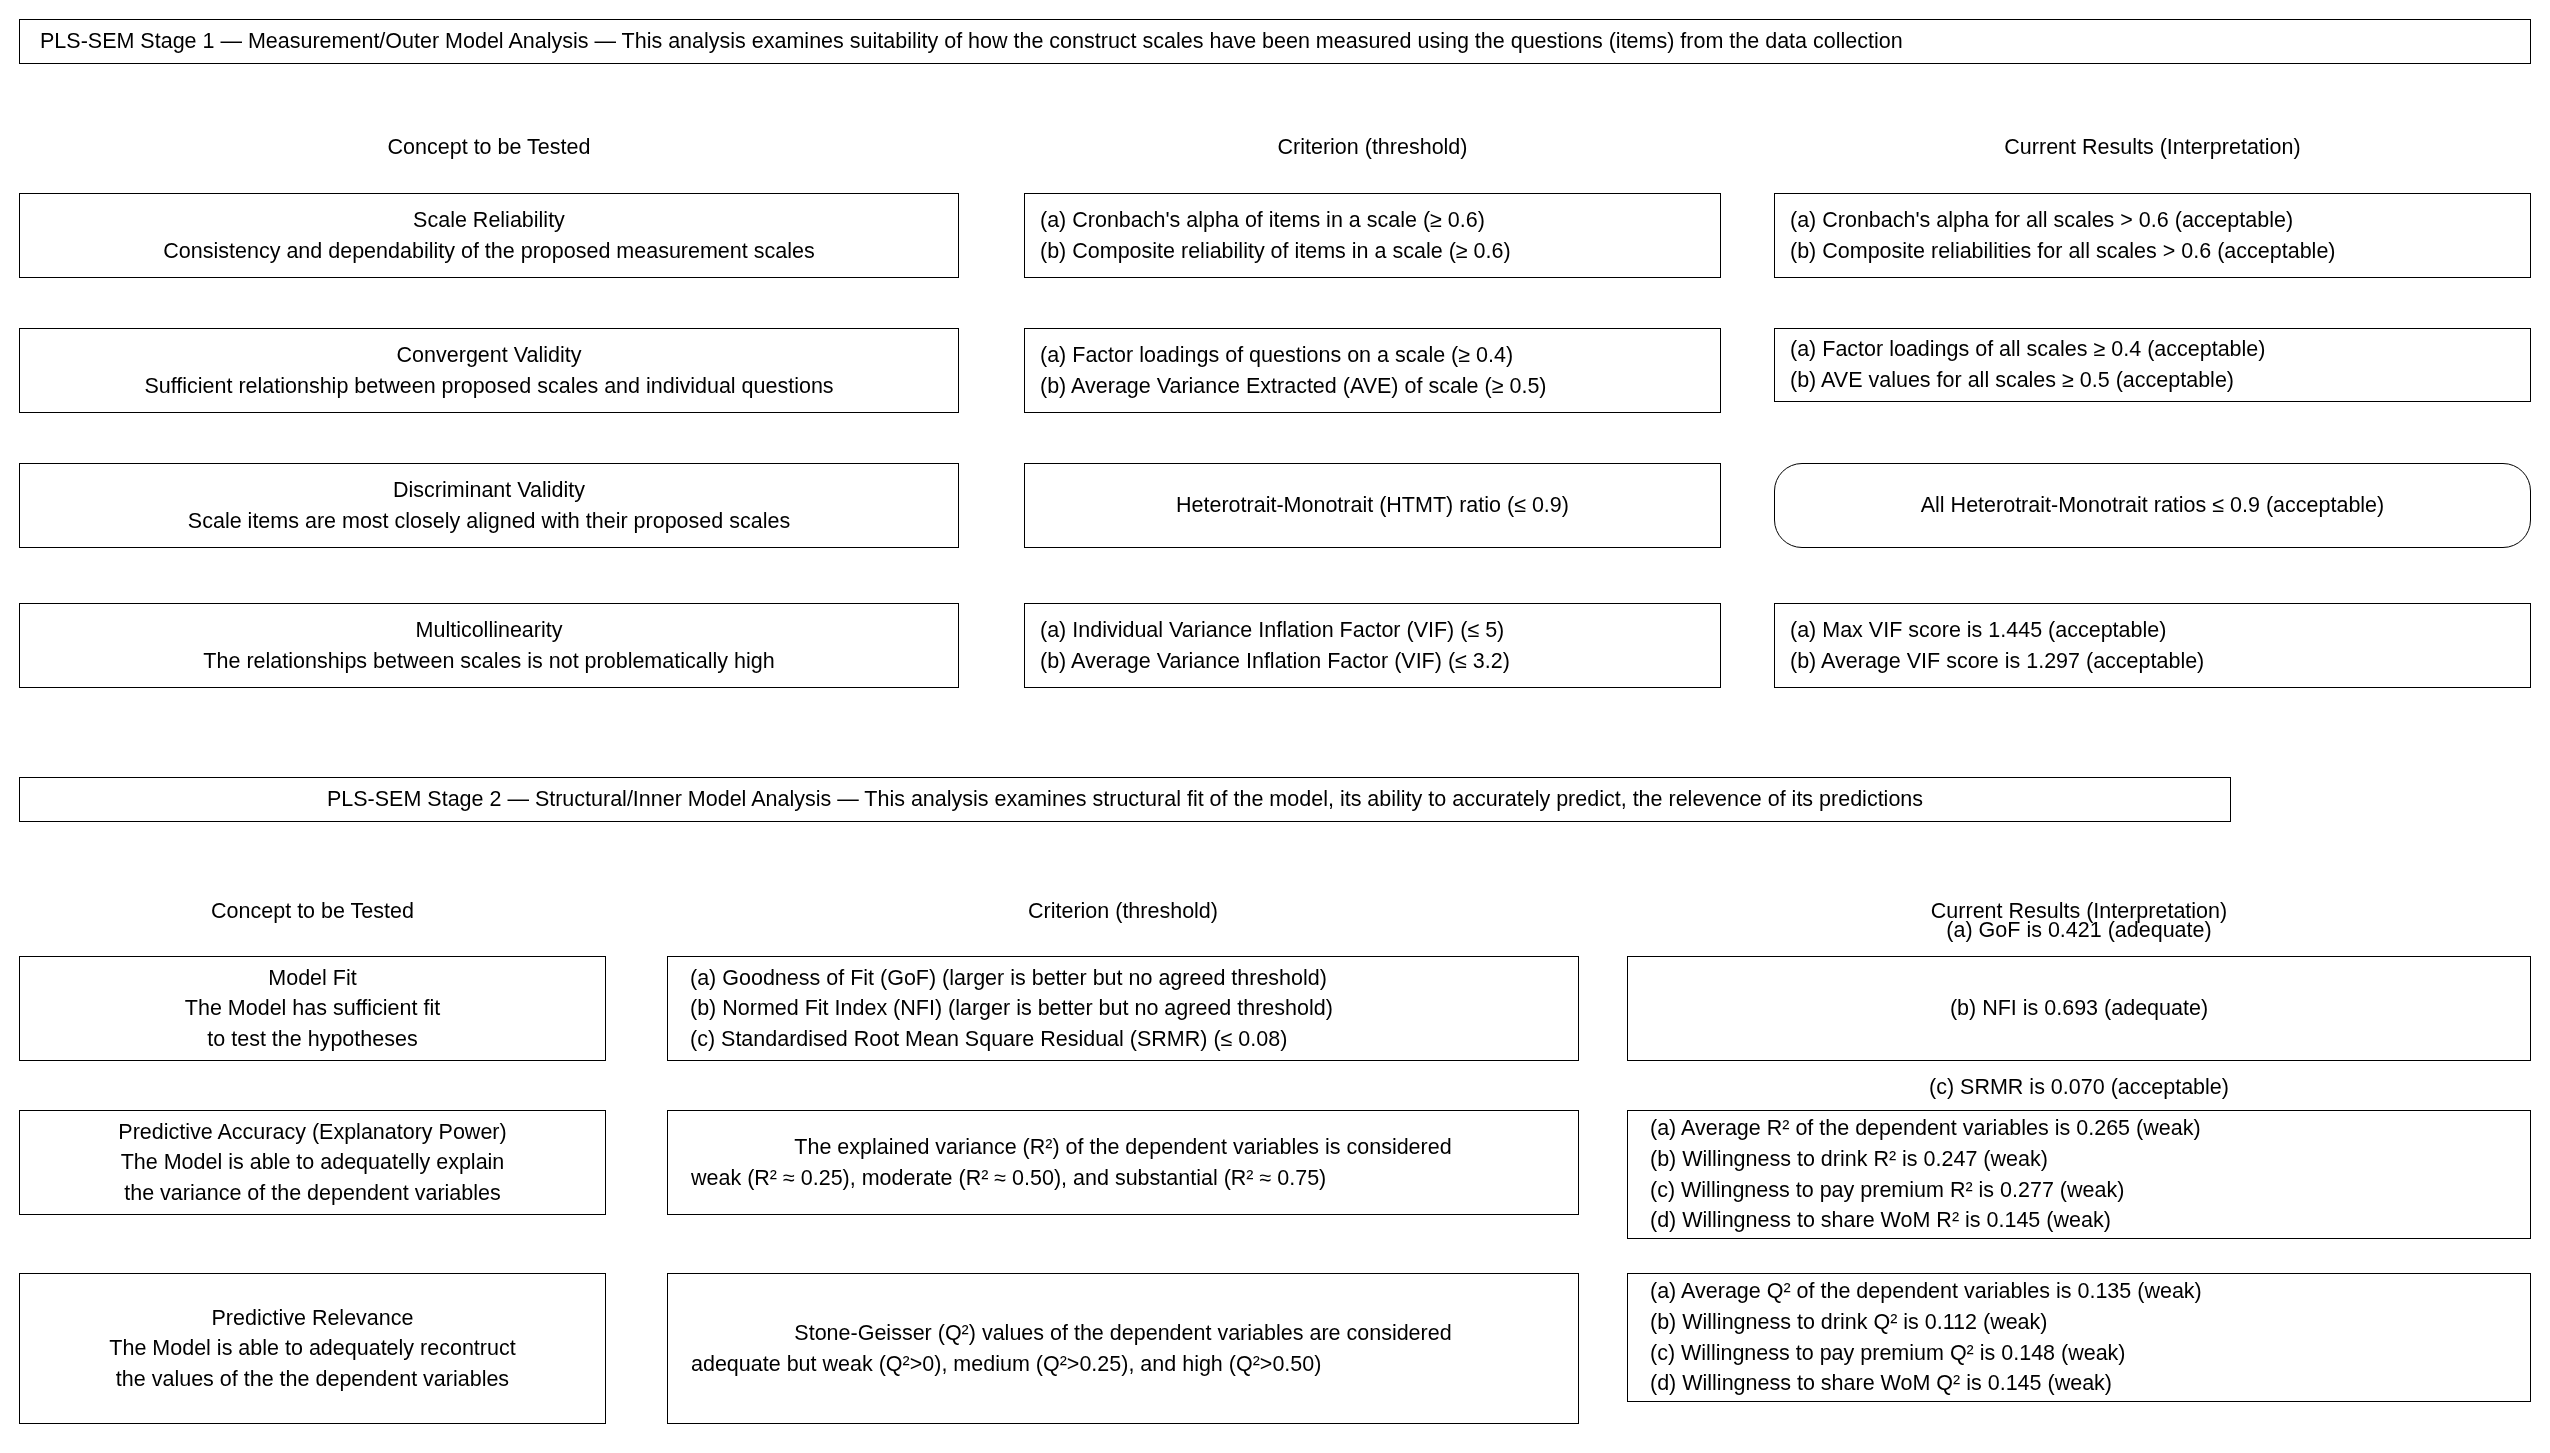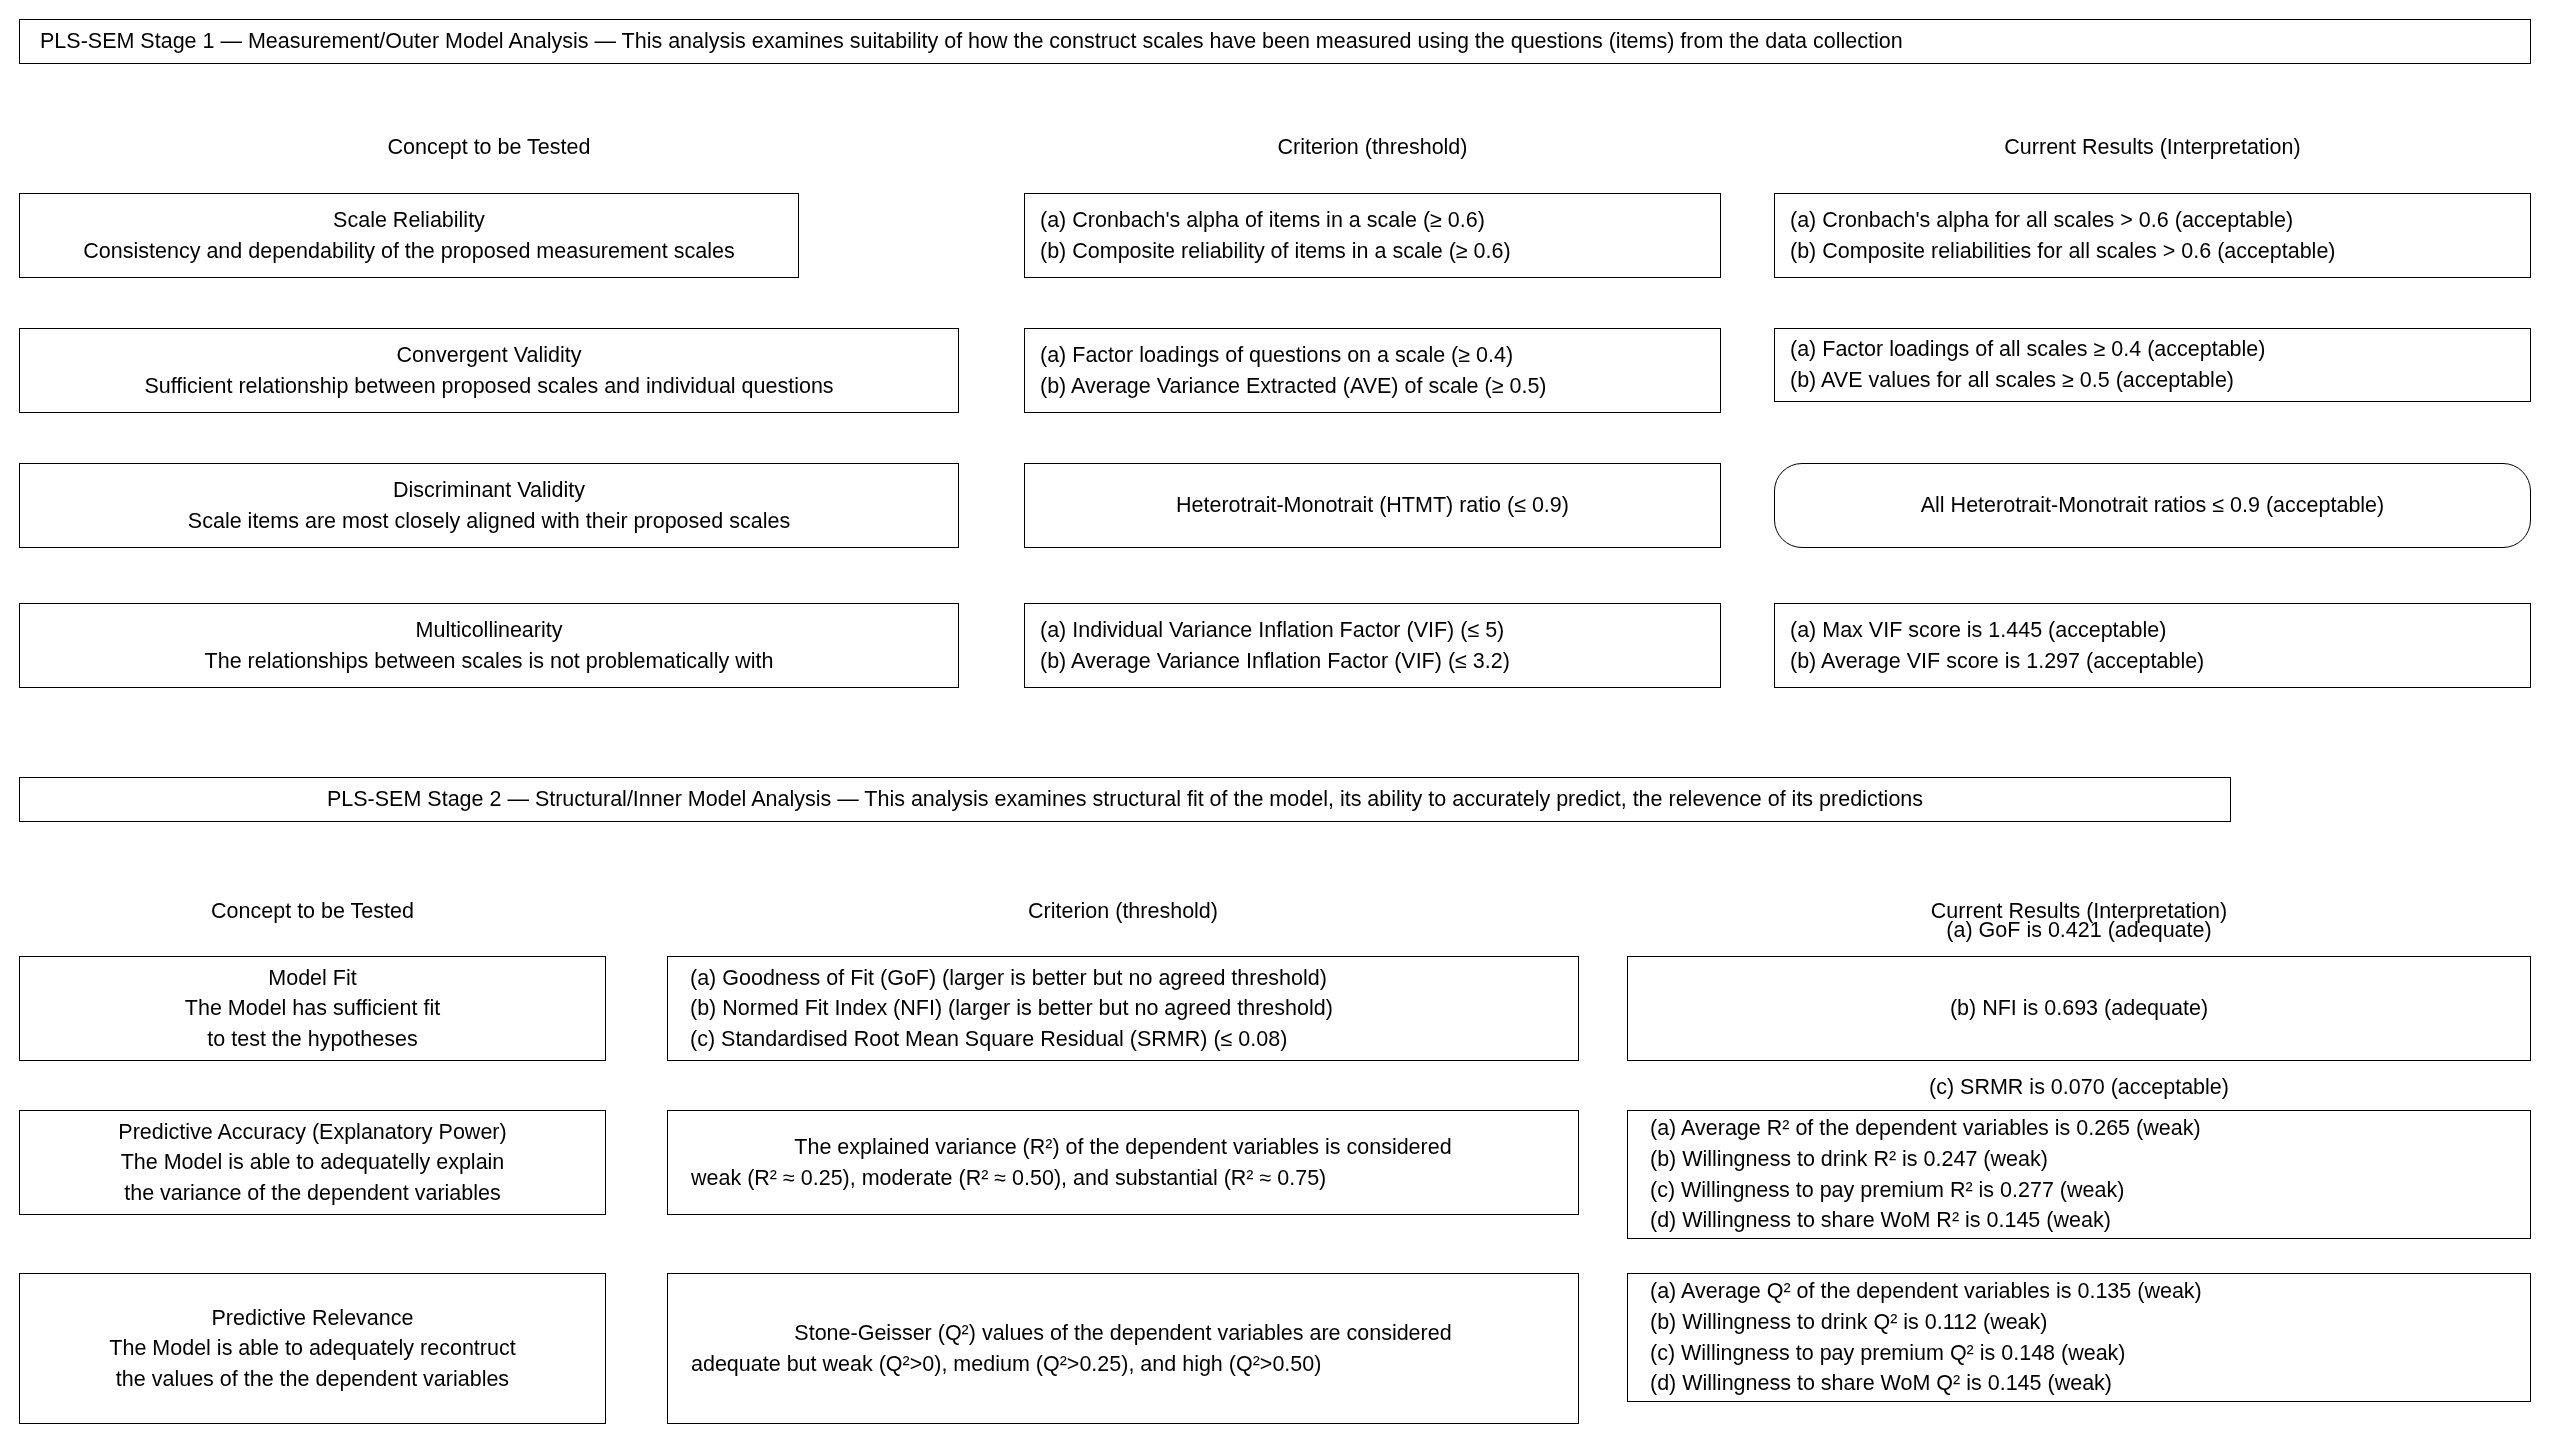--- a/index.html
+++ b/index.html
@@ -93,21 +93,21 @@
 <div class="page">
 
   <div class="banner" style="left:19px; top:19px; width:2512px; height:45px;">
     <div class="banner-text">PLS-SEM Stage 1 — Measurement/Outer Model Analysis — This analysis examines suitability of how the construct scales have been measured using the questions (items) from the data collection</div>
   </div>
 
   <div class="col-header" style="left:19px; top:135px; width:940px;">Concept to be Tested</div>
   <div class="col-header" style="left:1024px; top:135px; width:697px;">Criterion (threshold)</div>
   <div class="col-header" style="left:1774px; top:135px; width:757px;">Current Results (Interpretation)</div>
 
-  <div class="cell center" style="left:19px; top:193px; width:780px; height:85px;">
+  <div class="cell center" style="left:19px; top:193px; width:940px; height:85px;">
     <div class="line">Scale Reliability</div>
     <div class="line">Consistency and dependability of the proposed measurement scales</div>
   </div>
   <div class="cell left" style="left:1024px; top:193px; width:697px; height:85px;">
     <div class="line">(a) Cronbach's alpha of items in a scale (≥ 0.6)</div>
     <div class="line">(b) Composite reliability of items in a scale (≥ 0.6)</div>
   </div>
   <div class="cell left" style="left:1774px; top:193px; width:757px; height:85px;">
     <div class="line">(a) Cronbach's alpha for all scales &gt; 0.6 (acceptable)</div>
     <div class="line">(b) Composite reliabilities for all scales &gt; 0.6 (acceptable)</div>
@@ -132,21 +132,21 @@
   </div>
   <div class="cell center" style="left:1024px; top:463px; width:697px; height:85px;">
     <div class="line">Heterotrait-Monotrait (HTMT) ratio (≤ 0.9)</div>
   </div>
   <div class="cell center" style="left:1774px; top:463px; width:757px; height:85px;border-radius:28px;">
     <div class="line">All Heterotrait-Monotrait ratios ≤ 0.9 (acceptable)</div>
   </div>
 
   <div class="cell center" style="left:19px; top:603px; width:940px; height:85px;">
     <div class="line">Multicollinearity</div>
-    <div class="line">The relationships between scales is not problematically with</div>
+    <div class="line">The relationships between scales is not problematically high</div>
   </div>
   <div class="cell left" style="left:1024px; top:603px; width:697px; height:85px;">
     <div class="line">(a) Individual Variance Inflation Factor (VIF) (≤ 5)</div>
     <div class="line">(b) Average Variance Inflation Factor (VIF) (≤ 3.2)</div>
   </div>
   <div class="cell left" style="left:1774px; top:603px; width:757px; height:85px;">
     <div class="line">(a) Max VIF score is 1.445 (acceptable)</div>
     <div class="line">(b) Average VIF score is 1.297 (acceptable)</div>
   </div>
 

